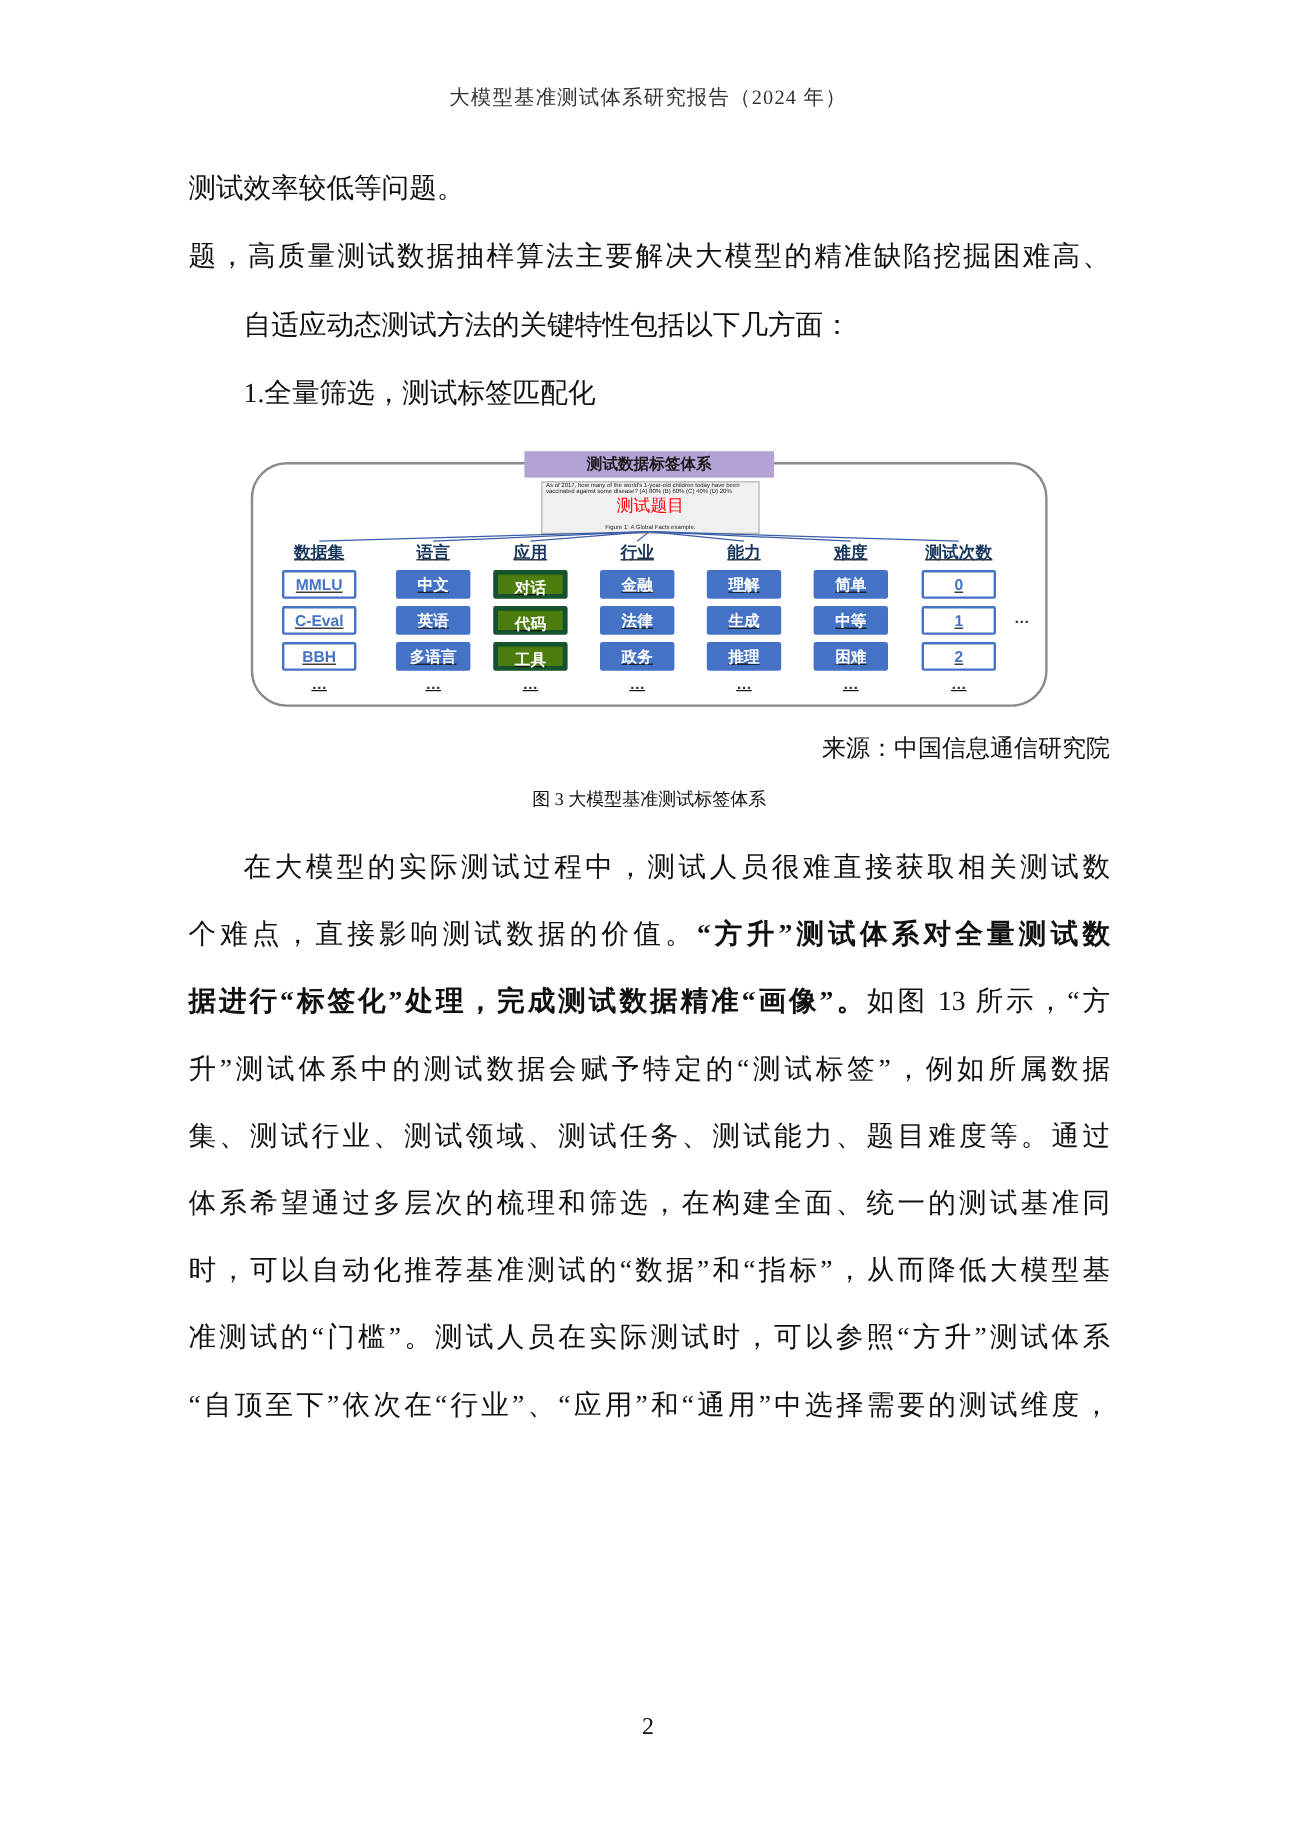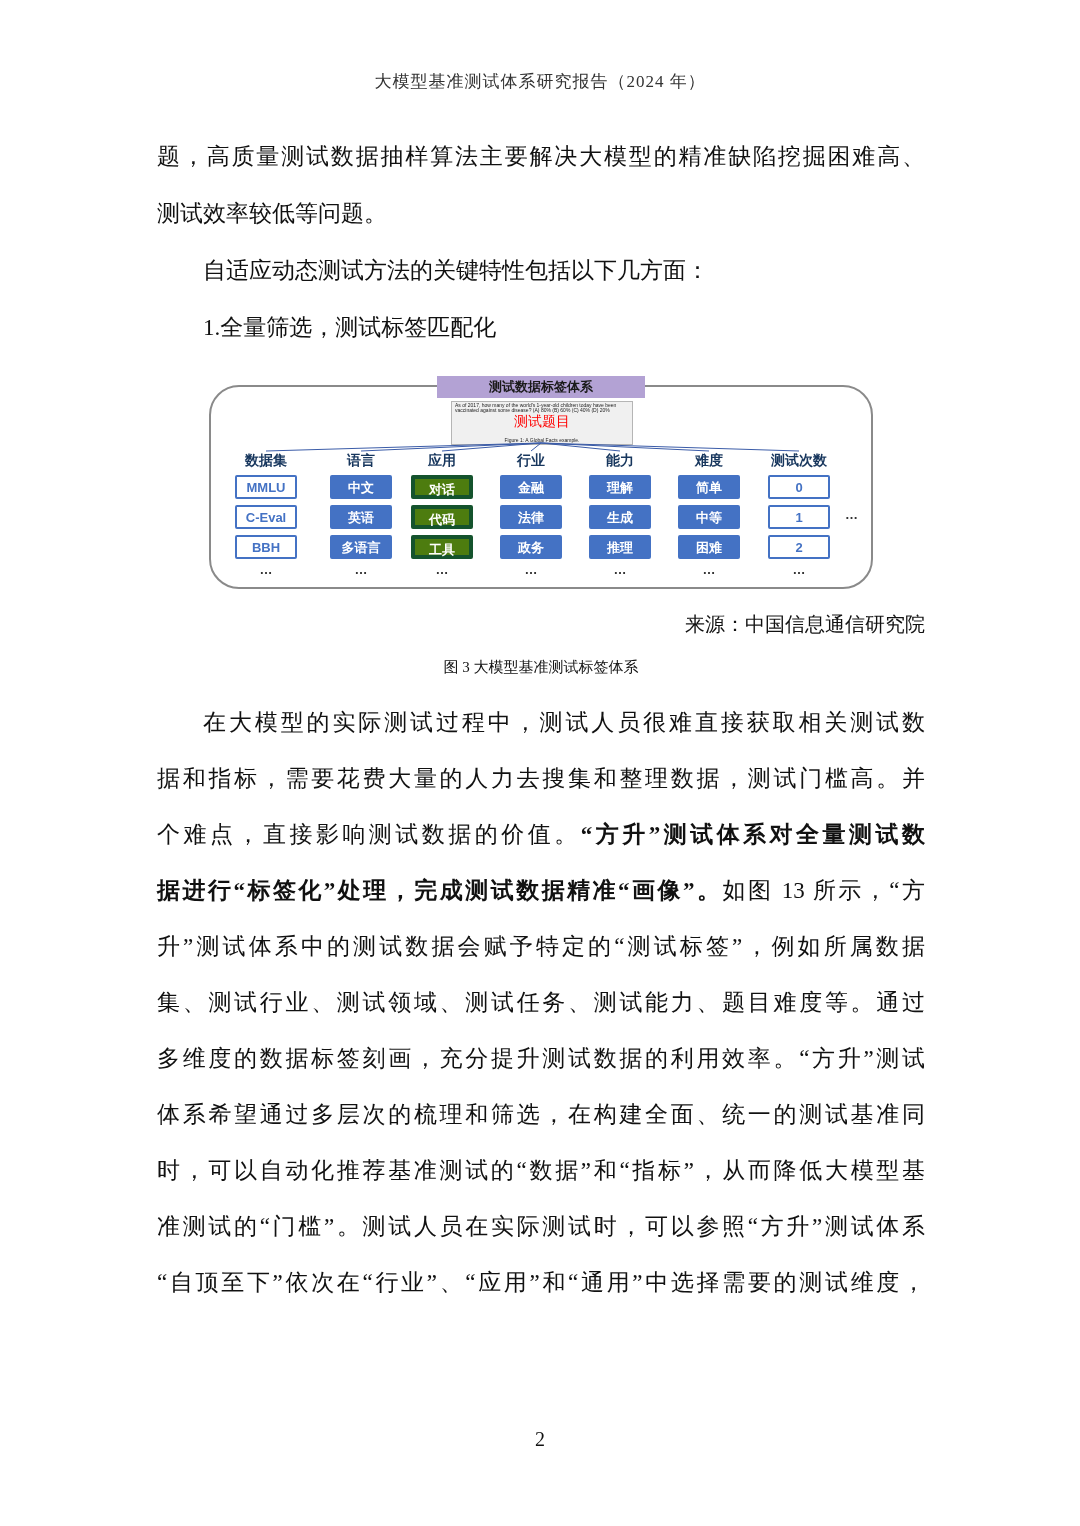--- a/index.html
+++ b/index.html
@@ -23,21 +23,21 @@
           background:#b3a2d4;color:#1a1a1a;font-size:13px;font-weight:bold;text-align:center;}
   .qbox{position:absolute;top:14px;left:240px;width:180px;height:42px;background:#f0f0f0;
           border:1px solid #b5b5b5;overflow:hidden;}
   .qtiny{position:absolute;top:1px;left:3px;right:3px;font-size:5px;line-height:5px;color:#222;}
   .qlabel{position:absolute;top:11px;left:0;width:100%;text-align:center;
           color:#ff0000;font-size:14px;font-weight:normal;}
   .qcaption{position:absolute;bottom:1px;left:0;width:100%;text-align:center;
           font-size:5px;color:#222;}
   .connectors{position:absolute;top:0;left:0;width:660px;height:200px;pointer-events:none;}
   .col{position:absolute;top:64px;width:76px;display:flex;flex-direction:column;
-          align-items:center;gap:6px;}
+          align-items:center;gap:6px;text-decoration:underline;}
   .col-label{font-size:14px;font-weight:bold;color:#17365d;height:18px;line-height:18px;}
   .tag{width:62px;height:24px;line-height:22px;box-sizing:border-box;text-align:center;
           font-size:13px;font-weight:bold;border-radius:2px;}
   .tag.outline{background:#ffffff;color:#4472c4;border:2px solid #4472c4;}
   .tag.solid{background:#4472c4;color:#ffffff;border:2px solid #4472c4;}
   .tag.muted{background:#4d7c0f;color:#ffffff;border:4px solid #14532d;}
   .col-more{font-size:13px;font-weight:bold;color:#333;height:12px;line-height:10px;}
   .extra-ellipsis{position:absolute;left:634px;top:120px;font-size:13px;font-weight:bold;color:#333;}
 
   .source{margin-top:14px;height:42px;line-height:42px;font-size:20px;text-align:right;}
@@ -46,22 +46,22 @@
 </style>
 </head>
 <body>
 
 <div class="page">
 
   <div class="doc-header">大模型基准测试体系研究报告（2024 年）</div>
 
   <div class="content">
 
+    <div class="line">测试效率较低等问题。</div>
     <div class="line j">题，高质量测试数据抽样算法主要解决大模型的精准缺陷挖掘困难高、</div>
-    <div class="line">测试效率较低等问题。</div>
     <div class="line indent">自适应动态测试方法的关键特性包括以下几方面：</div>
     <div class="line indent">1.全量筛选，测试标签匹配化</div>
 
     <div class="figure">
       <div class="fig-title">测试数据标签体系</div>
 
       <div class="qbox">
         <div class="qtiny">
           <span>As of 2017, how many of the world's 1-year-old children today have been vaccinated against some disease?</span>
           <span>(A) 80%  (B) 60%  (C) 40%  (D) 20%</span>
@@ -137,26 +137,24 @@
       </div>
 
       <span class="extra-ellipsis">…</span>
     </div>
 
     <div class="source">来源：中国信息通信研究院</div>
     <div class="caption">图 3 大模型基准测试标签体系</div>
 
     <div class="p4">
       <div class="line j indent">在大模型的实际测试过程中，测试人员很难直接获取相关测试数</div>
-      <div class="line j">据和指标，需要花费大量的人力去搜集和整理数据，测试门槛高。并</div>
       <div class="line j"><span>个难点，直接影响测试数据的价值。</span><span class="b">“方升”测试体系对全量测试数</span></div>
       <div class="line j"><span class="b">据进行“标签化”处理，完成测试数据精准“画像”。</span><span>如图 13 所示，“方</span></div>
       <div class="line j">升”测试体系中的测试数据会赋予特定的“测试标签”，例如所属数据</div>
       <div class="line j">集、测试行业、测试领域、测试任务、测试能力、题目难度等。通过</div>
-      <div class="line j">多维度的数据标签刻画，充分提升测试数据的利用效率。“方升”测试</div>
       <div class="line j">体系希望通过多层次的梳理和筛选，在构建全面、统一的测试基准同</div>
       <div class="line j">时，可以自动化推荐基准测试的“数据”和“指标”，从而降低大模型基</div>
       <div class="line j">准测试的“门槛”。测试人员在实际测试时，可以参照“方升”测试体系</div>
       <div class="line j">“自顶至下”依次在“行业”、“应用”和“通用”中选择需要的测试维度，</div>
     </div>
 
   </div>
 
   <div class="page-num">2</div>
 

